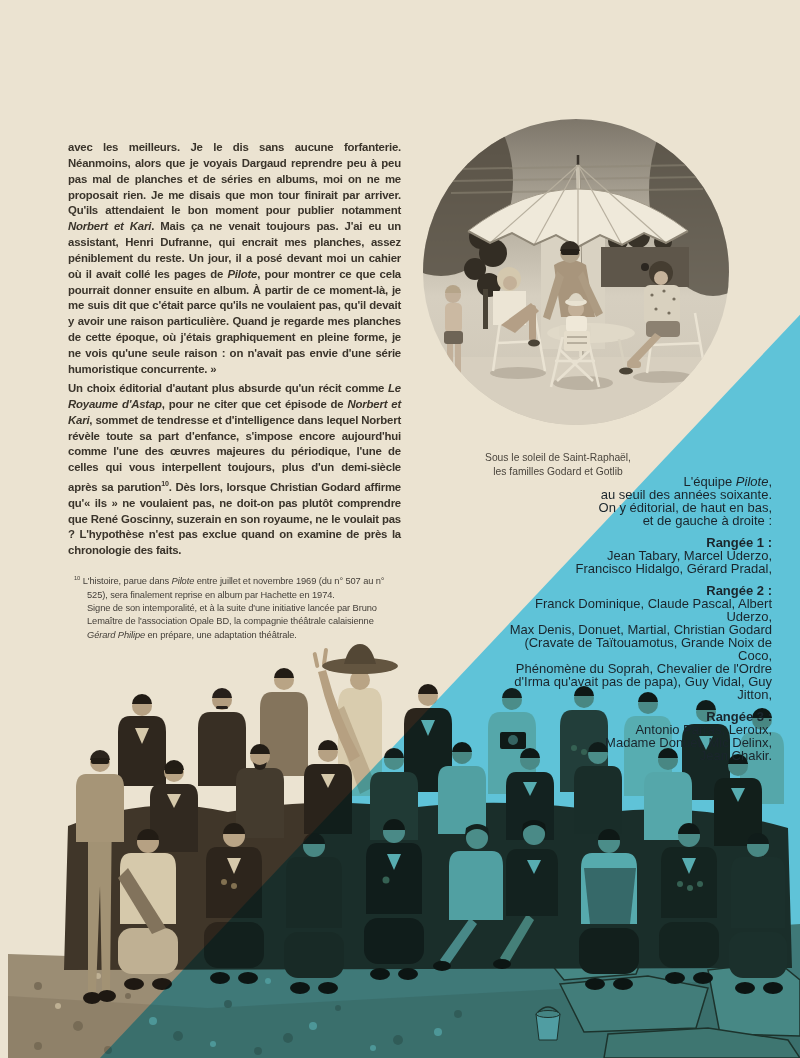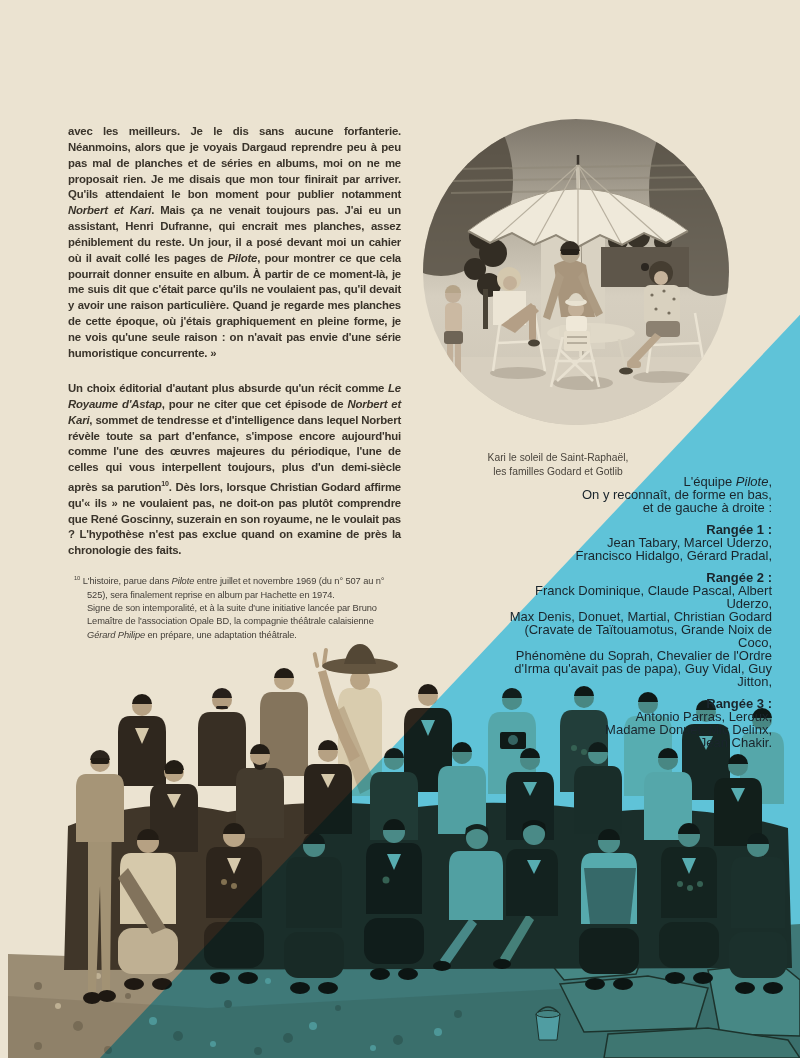--- a/index.html
+++ b/index.html
@@ -4,21 +4,21 @@
 <style>
   html,body{margin:0;padding:0;}
   .page{position:relative;width:800px;height:1058px;background:#ebe3d1;overflow:hidden;
         font-family:"Liberation Sans",sans-serif;color:#3a342b;}
   
   .triangle{position:absolute;inset:0;background:#5fc3d8;
             clip-path:polygon(100% 29.75%,100% 100%,12.5% 100%);}
   
   .main-col{position:absolute;left:68px;width:333px;text-align:justify;
             font-size:11.4px;font-weight:700;line-height:15.85px;letter-spacing:-0.2px;}
-  .para1{top:124px;}
+  .para1{top:140px;}
   .para2{top:381px;}
   .it{font-style:italic;}
   sup{font-size:0.62em;}
   .footnote{position:absolute;left:74px;top:572px;width:328px;font-size:9.3px;
             line-height:13.4px;color:#45403a;letter-spacing:-0.1px;}
   .footnote .fp{padding-left:13px;}
   .footnote .fp.first{text-indent:-13px;}
   
   .circle-photo{position:absolute;left:423px;top:119px;width:306px;height:306px;}
   .caption{position:absolute;left:430px;top:451px;width:256px;text-align:center;
@@ -441,36 +441,37 @@
           <rect x="223" y="202" width="34" height="16" rx="4" fill="#8c8171"></rect>
           <path d="M238 218 L210 248 L204 243 L232 214 Z" fill="#b8a58c"></path>
           <rect x="204" y="242" width="14" height="7" rx="3" fill="#b8a58c"></rect>
           <ellipse cx="203" cy="252" rx="7" ry="3.5" fill="#4a4336"></ellipse>
         </g>
       </g>
     </svg>
   </div>
 
   <div class="caption">
-      <div>Kari le soleil de Saint-Raphaël,</div>
+      <div>Sous le soleil de Saint-Raphaël,</div>
       <div>les familles Godard et Gotlib</div>
     </div>
 
   <div class="main-col para1"><span>avec les meilleurs. Je le dis sans aucune forfanterie. Néanmoins, alors que je voyais Dargaud reprendre peu à peu pas mal de planches et de séries en albums, moi on ne me proposait rien. Je me disais que mon tour finirait par arriver. Qu'ils attendaient le bon moment pour publier notamment </span><span class="it">Norbert et Kari</span><span>. Mais ça ne venait toujours pas. J'ai eu un assistant, Henri Dufranne, qui encrait mes planches, assez péniblement du reste. Un jour, il a posé devant moi un cahier où il avait collé les pages de </span><span class="it">Pilote</span><span>, pour montrer ce que cela pourrait donner ensuite en album. À partir de ce moment-là, je me suis dit que c'était parce qu'ils ne voulaient pas, qu'il devait y avoir une raison particulière. Quand je regarde mes planches de cette époque, où j'étais graphiquement en pleine forme, je ne vois qu'une seule raison : on n'avait pas envie d'une série humoristique concurrente. »</span></div>
   <div class="main-col para2"><span>Un choix éditorial d'autant plus absurde qu'un récit comme </span><span class="it">Le Royaume d'Astap</span><span>, pour ne citer que cet épisode de </span><span class="it">Norbert et Kari</span><span>, sommet de tendresse et d'intelligence dans lequel Norbert révèle toute sa part d'enfance, s'impose encore aujourd'hui comme l'une des œuvres majeures du périodique, l'une de celles qui vous interpellent toujours, plus d'un demi-siècle après sa parution</span><sup>10</sup><span>. Dès lors, lorsque Christian Godard affirme qu'« ils » ne voulaient pas, ne doit-on pas plutôt comprendre que René Goscinny, suzerain en son royaume, ne le voulait pas ? L'hypothèse n'est pas exclue quand on examine de près la chronologie des faits.</span></div>
 
   <div class="footnote">
     <div class="fp first"><sup>10</sup><span> L'histoire, parue dans </span><span class="it">Pilote</span><span> entre juillet et novembre 1969 (du n° 507 au n° 525), sera finalement reprise en album par Hachette en 1974.</span></div>
     <div class="fp"><span>Signe de son intemporalité, et à la suite d'une initiative lancée par Bruno Lemaître de l'association Opale BD, la compagnie théâtrale calaisienne </span><span class="it">Gérard Philipe</span><span> en prépare, une adaptation théâtrale.</span></div>
   </div>
 
   <div class="rightcol">
     <div class="block">
         <div><span>L'équipe </span><span class="it">Pilote</span><span>,</span></div>
-        <div><span>On y reconnaît, de forme en bas,</span></div>
+        <div><span>au seuil des années soixante.</span></div>
+        <div><span>On y éditorial, de haut en bas,</span></div>
         <div><span>et de gauche à droite :</span></div>
       </div>
     <div class="block">
       <div class="row-title">Rangée 1 :</div>
       <div>
           <div>Jean Tabary, Marcel Uderzo,</div>
           <div>Francisco Hidalgo, Gérard Pradal,</div>
         </div>
     </div>
     <div class="block">

